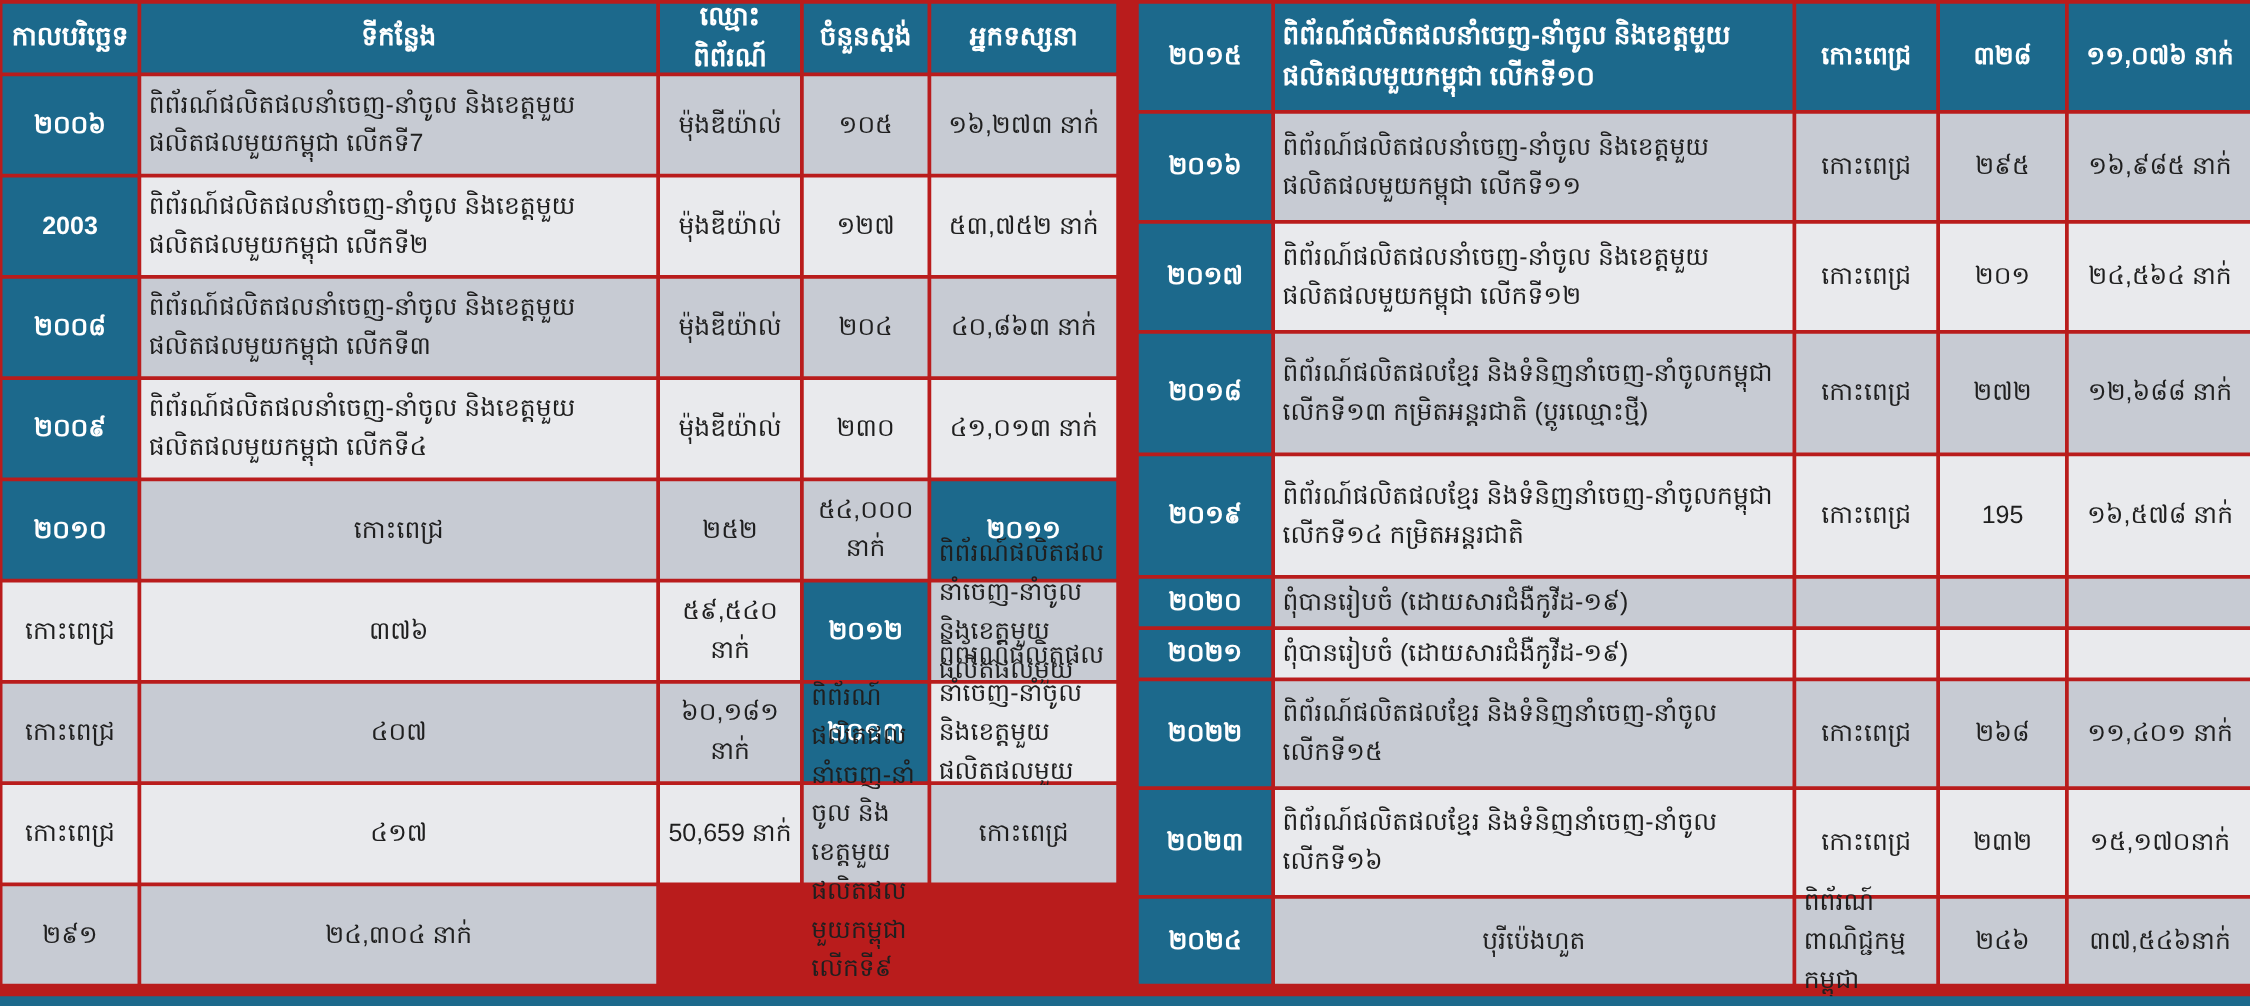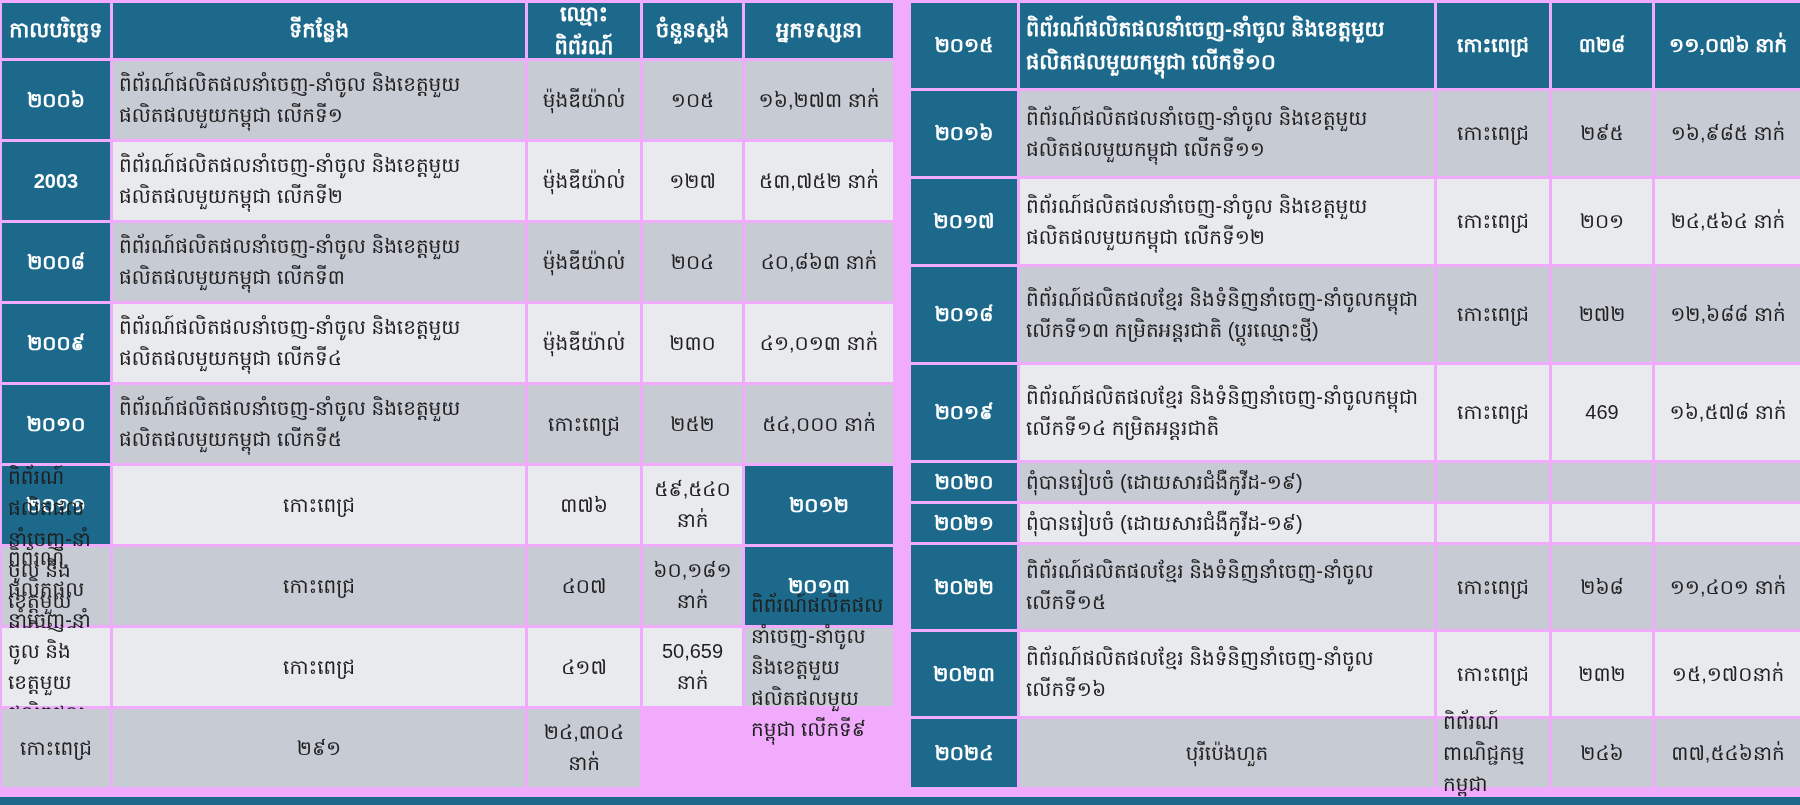--- a/index.html
+++ b/index.html
@@ -1,21 +1,21 @@
 <!DOCTYPE html>
 <html><head>
 <meta charset="utf-8">
 <style>
   html,body { margin:0; padding:0; }
   body {
     width:1800px; height:805px; position:relative; overflow:hidden;
     background:#ffffff;
     font-family:"Liberation Sans", sans-serif;
   }
-  .slide { position:absolute; inset:0; background:#f0abfc; }
+  .slide { position:absolute; inset:0; background:#b91c1c; }
   .tbl { position:absolute; display:grid; gap:3px; }
   #tbl-left {
     left:2px; top:3px;
     grid-template-columns:108px 412px 112px 99px 148px;
     grid-template-rows:55px repeat(9, 78px);
   }
   #tbl-right {
     left:911px; top:3px;
     grid-template-columns:106px 414px 112px 100px 146px;
     grid-template-rows:85px 85px 85px 95px 95px 38px 38px 84px 84px 68px;
@@ -36,41 +36,40 @@
 <body>
 
 <div class="slide">
   <div class="tbl" id="tbl-left">
       <div class="cell teal hdr">កាលបរិច្ឆេទ</div>
       <div class="cell teal hdr">ទីកន្លែង</div>
       <div class="cell teal hdr">ឈ្មោះពិព័រណ៍</div>
       <div class="cell teal hdr">ចំនួនស្តង់</div>
       <div class="cell teal hdr">អ្នកទស្សនា</div>
       <div class="cell teal">២០០៦</div>
-      <div class="cell name dark">ពិព័រណ៍ផលិតផលនាំចេញ-នាំចូល និងខេត្តមួយផលិតផលមួយកម្ពុជា លើកទី១</div>
+      <div class="cell name dark">ពិព័រណ៍ផលិតផលនាំចេញ-នាំចូល និងខេត្តមួយផលិតផលមួយកម្ពុជា លើកទី7</div>
       <div class="cell dark">ម៉ុងឌីយ៉ាល់</div>
       <div class="cell dark">១០៥</div>
       <div class="cell dark">១៦,២៧៣ នាក់</div>
       <div class="cell teal">2003</div>
       <div class="cell name light">ពិព័រណ៍ផលិតផលនាំចេញ-នាំចូល និងខេត្តមួយផលិតផលមួយកម្ពុជា លើកទី២</div>
       <div class="cell light">ម៉ុងឌីយ៉ាល់</div>
       <div class="cell light">១២៧</div>
       <div class="cell light">៥៣,៧៥២ នាក់</div>
       <div class="cell teal">២០០៨</div>
       <div class="cell name dark">ពិព័រណ៍ផលិតផលនាំចេញ-នាំចូល និងខេត្តមួយផលិតផលមួយកម្ពុជា លើកទី៣</div>
       <div class="cell dark">ម៉ុងឌីយ៉ាល់</div>
       <div class="cell dark">២០៤</div>
       <div class="cell dark">៤០,៨៦៣ នាក់</div>
       <div class="cell teal">២០០៩</div>
       <div class="cell name light">ពិព័រណ៍ផលិតផលនាំចេញ-នាំចូល និងខេត្តមួយផលិតផលមួយកម្ពុជា លើកទី៤</div>
       <div class="cell light">ម៉ុងឌីយ៉ាល់</div>
       <div class="cell light">២៣០</div>
       <div class="cell light">៤១,០១៣ នាក់</div>
       <div class="cell teal">២០១០</div>
-      <div class="cell name dark">ពិព័រណ៍ផលិតផលនាំចេញ-នាំចូល និងខេត្តមួយផលិតផលមួយកម្ពុជា លើកទី៥</div>
       <div class="cell dark">កោះពេជ្រ</div>
       <div class="cell dark">២៥២</div>
       <div class="cell dark">៥៤,០០០ នាក់</div>
       <div class="cell teal">២០១១</div>
       <div class="cell light">កោះពេជ្រ</div>
       <div class="cell light">៣៧៦</div>
       <div class="cell light">៥៩,៥៤០ នាក់</div>
       <div class="cell teal">២០១២</div>
       <div class="cell name dark">ពិព័រណ៍ផលិតផលនាំចេញ-នាំចូល និងខេត្តមួយផលិតផលមួយកម្ពុជា លើកទី៧</div>
       <div class="cell dark">កោះពេជ្រ</div>
@@ -103,21 +102,21 @@
       <div class="cell light">២០១</div>
       <div class="cell light">២៤,៥៦៤ នាក់</div>
       <div class="cell teal">២០១៨</div>
       <div class="cell name dark">ពិព័រណ៍ផលិតផលខ្មែរ និងទំនិញនាំចេញ-នាំចូលកម្ពុជា លើកទី១៣ កម្រិតអន្តរជាតិ (ប្តូរឈ្មោះថ្មី)</div>
       <div class="cell dark">កោះពេជ្រ</div>
       <div class="cell dark">២៧២</div>
       <div class="cell dark">១២,៦៨៨ នាក់</div>
       <div class="cell teal">២០១៩</div>
       <div class="cell name light">ពិព័រណ៍ផលិតផលខ្មែរ និងទំនិញនាំចេញ-នាំចូលកម្ពុជា លើកទី១៤ កម្រិតអន្តរជាតិ</div>
       <div class="cell light">កោះពេជ្រ</div>
-      <div class="cell light">469</div>
+      <div class="cell light">195</div>
       <div class="cell light">១៦,៥៧៨ នាក់</div>
       <div class="cell teal">២០២០</div>
       <div class="cell name dark">ពុំបានរៀបចំ (ដោយសារជំងឺកូវីដ-១៩)</div>
       <div class="cell dark"></div>
       <div class="cell dark"></div>
       <div class="cell dark"></div>
       <div class="cell teal">២០២១</div>
       <div class="cell name light">ពុំបានរៀបចំ (ដោយសារជំងឺកូវីដ-១៩)</div>
       <div class="cell light"></div>
       <div class="cell light"></div>

